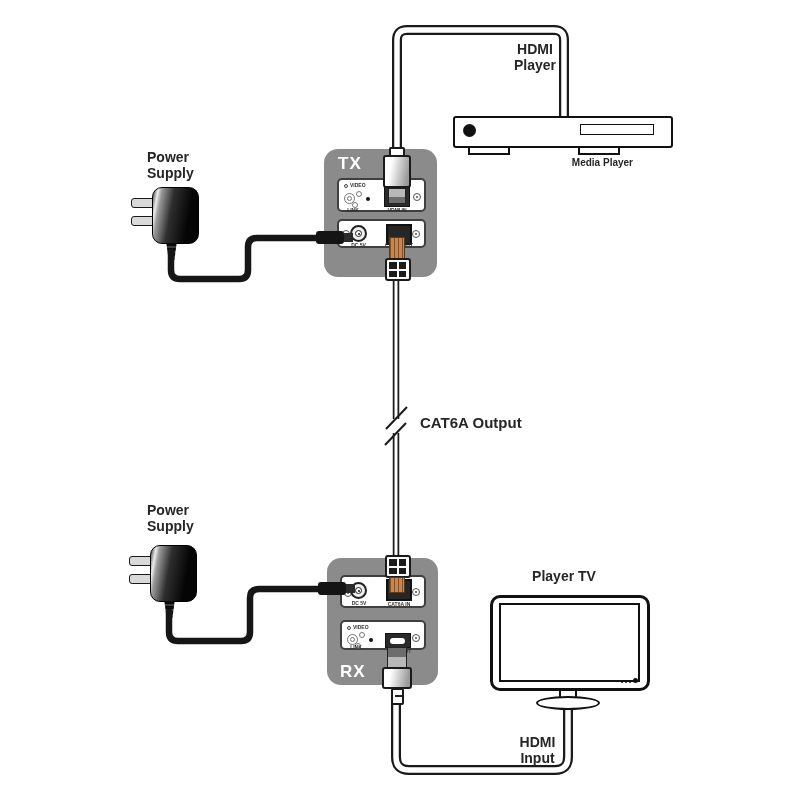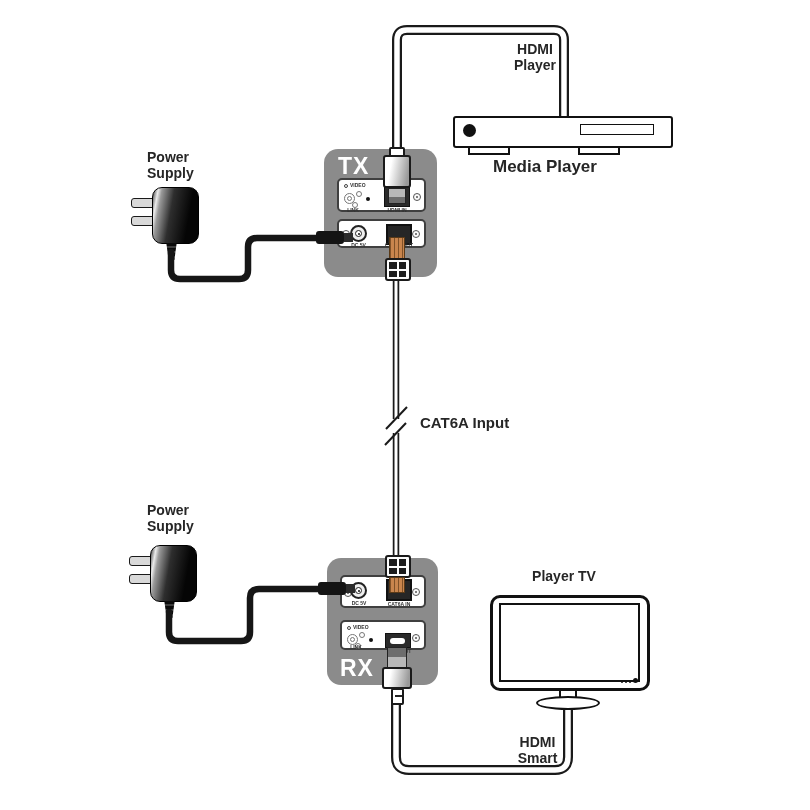--- a/index.html
+++ b/index.html
@@ -4,21 +4,21 @@
 <style>
   html,body{margin:0;padding:0;background:#fff;}
   .canvas{position:relative;width:810px;height:810px;background:#ffffff;overflow:hidden;
           font-family:"Liberation Sans",sans-serif;}
   svg.layer{position:absolute;left:0;top:0;pointer-events:none;}
 
   
   .unit{position:absolute;background:#8b8b8b;border-radius:14px;}
   #tx-unit{left:324px;top:149px;width:113px;height:128px;}
   #rx-unit{left:327px;top:558px;width:111px;height:127px;}
-  .unit-name{position:absolute;color:#fff;font-weight:bold;font-size:23px;letter-spacing:1px;line-height:1;}
+  .unit-name{position:absolute;color:#fff;font-weight:bold;font-size:17px;letter-spacing:1px;line-height:1;}
   #tx-name{left:14px;top:6px;}
   #rx-name{left:13px;bottom:5px;}
 
   .panel{position:absolute;background:#fff;border:2px solid #3f3f3f;border-radius:5px;box-sizing:border-box;}
   #tx-panel-led{left:13px;top:29px;width:89px;height:34px;}
   #tx-panel-io{left:13px;top:70px;width:89px;height:29px;}
   #rx-panel-io{left:13px;top:17px;width:86px;height:33px;}
   #rx-panel-led{left:13px;top:62px;width:86px;height:30px;}
 
   .tiny{position:absolute;font-size:5px;font-weight:bold;color:#333;line-height:1;text-align:center;white-space:nowrap;}
@@ -75,21 +75,21 @@
   #tv-frame{position:absolute;left:490px;top:595px;width:160px;height:96px;background:#fff;border:3px solid #111;border-radius:10px;box-sizing:border-box;}
   #tv-screen{position:absolute;left:6px;top:5px;width:141px;height:79px;background:#fff;border:2px solid #111;box-sizing:border-box;}
   .tv-dot{position:absolute;background:#111;border-radius:50%;}
   #tv-base{position:absolute;left:536px;top:696px;width:64px;height:14px;background:#fff;border:2.5px solid #111;border-radius:50%;box-sizing:border-box;}
 
   
   .big-label{position:absolute;font-weight:bold;color:#262626;line-height:1.12;}
   #lbl-ps1{left:147px;top:150px;font-size:14px;}
   #lbl-ps2{left:147px;top:503px;font-size:14px;}
   #lbl-hdmi-in{left:500px;top:42px;width:70px;text-align:center;font-size:14px;}
-  #lbl-media{left:493px;top:157px;width:140px;text-align:left;font-size:17px;}
+  #lbl-media{left:493px;top:157px;width:140px;text-align:right;font-size:10px;}
   #lbl-cat{left:420px;top:415px;font-size:15px;}
   #lbl-tv{left:504px;top:569px;width:120px;text-align:center;font-size:14px;}
   #lbl-hdmi-out{left:505px;top:735px;width:65px;text-align:center;font-size:14px;}
 </style>
 </head>
 <body>
 
 <div class="canvas">
 
   <svg class="layer" width="810" height="810">
@@ -242,20 +242,20 @@
   </div>
   <div class="big-label" id="lbl-ps2">
     <div>Power</div>
     <div>Supply</div>
   </div>
   <div class="big-label" id="lbl-hdmi-in">
     <div>HDMI</div>
     <div>Player</div>
   </div>
   <div class="big-label" id="lbl-media">Media Player</div>
-  <div class="big-label" id="lbl-cat">CAT6A Input</div>
+  <div class="big-label" id="lbl-cat">CAT6A Output</div>
   <div class="big-label" id="lbl-tv">Player TV</div>
   <div class="big-label" id="lbl-hdmi-out">
     <div>HDMI</div>
-    <div>Smart</div>
+    <div>Input</div>
   </div>
 
 </div>
 
 </body></html>

